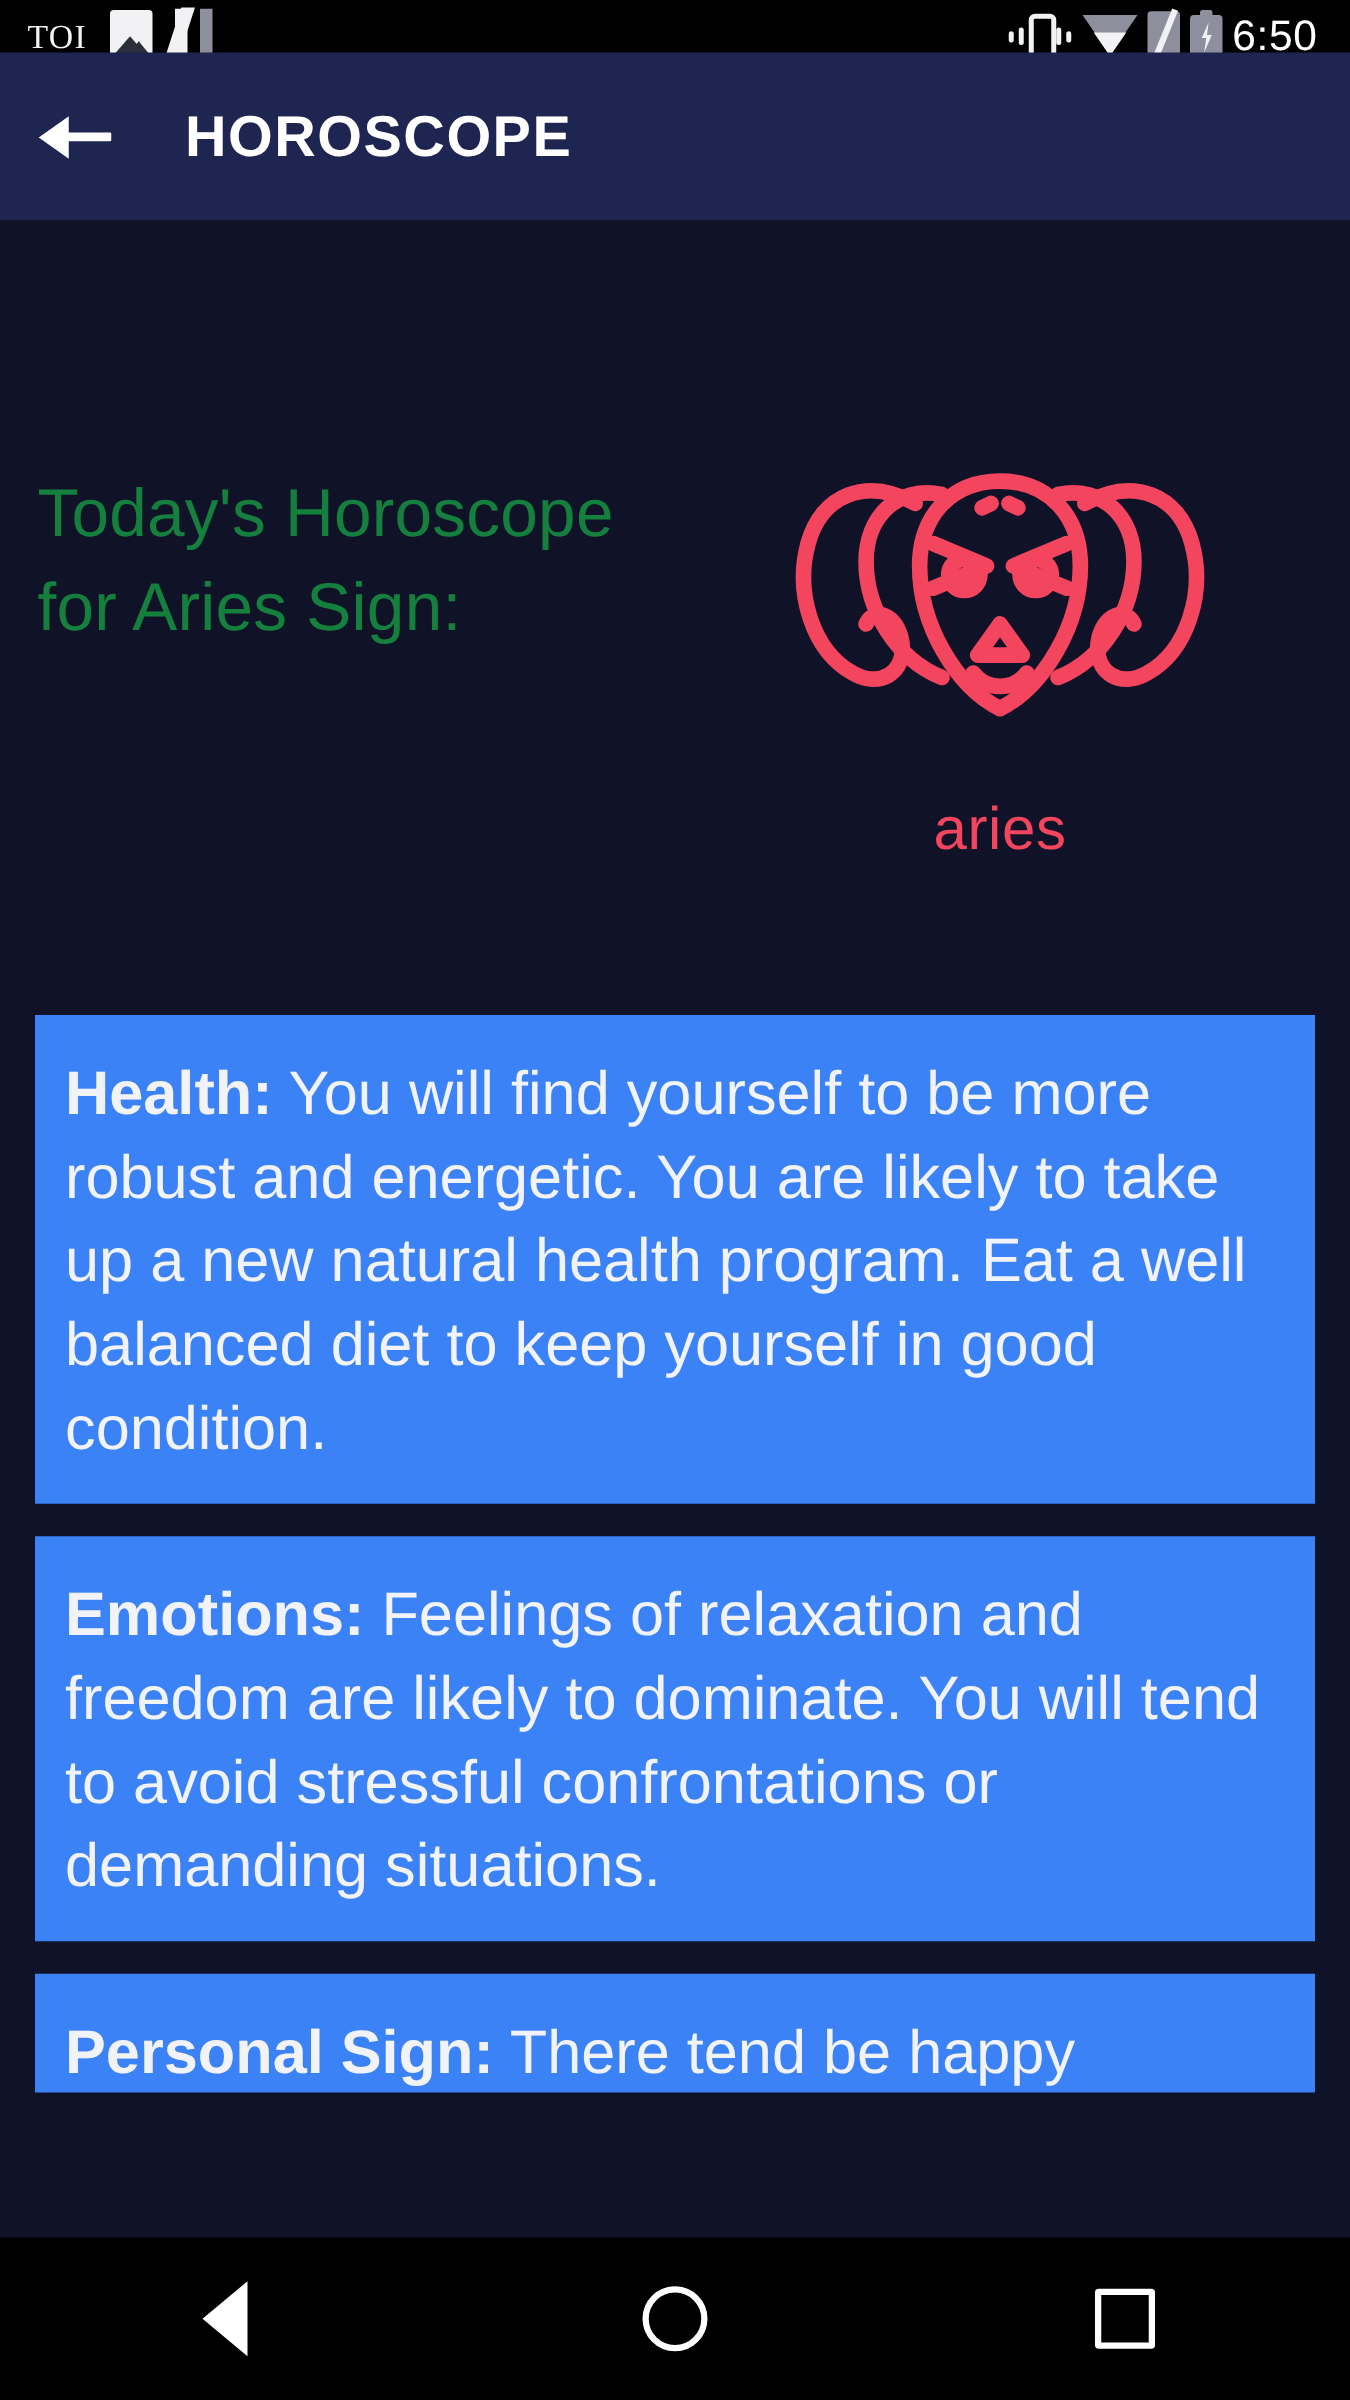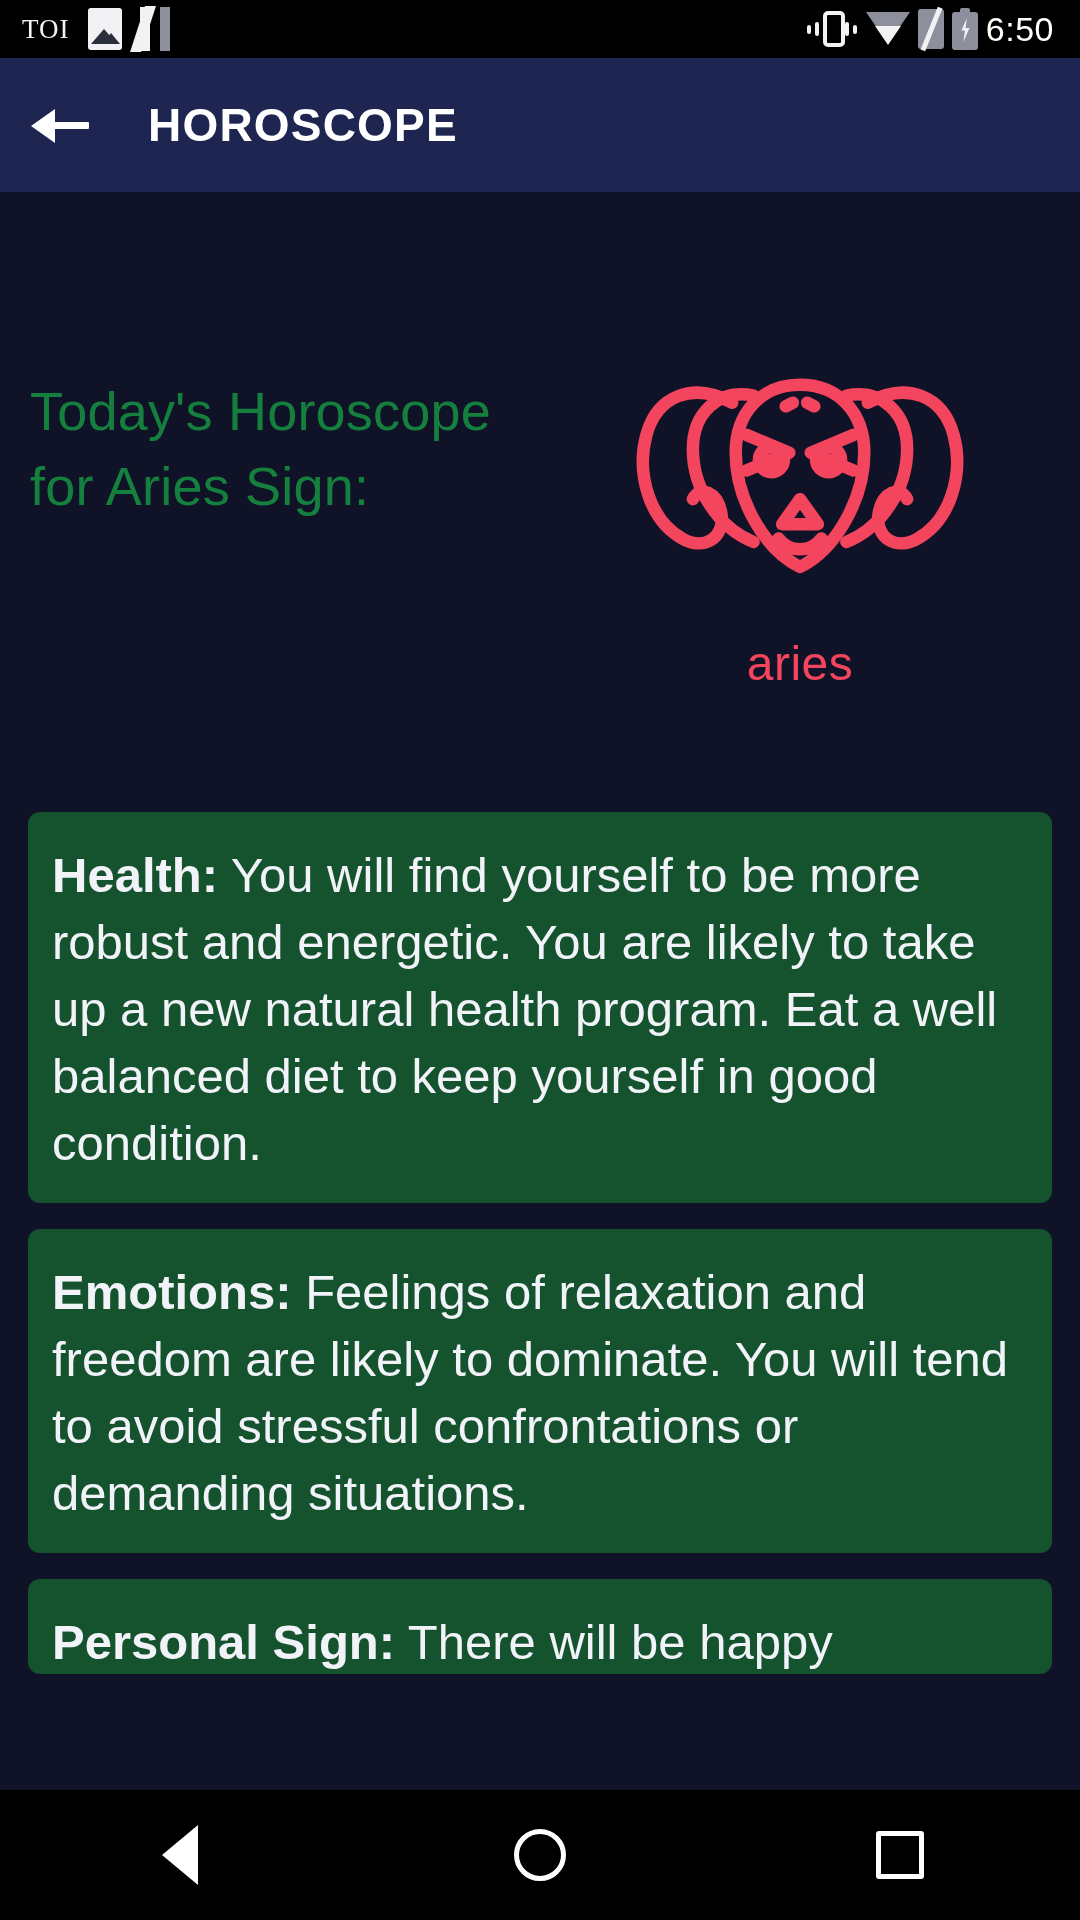--- a/index.html
+++ b/index.html
@@ -87,21 +87,21 @@
     position:absolute; left:8px; top:0; width:10px; height:6px; background:#8d8f9c; border-radius:2px 2px 0 0;
   }
   .icon-battery .bolt{
     position:absolute; left:7px; top:10px; width:13px; height:24px; background:#f2f2f5;
     clip-path:polygon(62% 0,20% 52%,47% 52%,35% 100%,82% 42%,52% 42%);
   }
   .sb-time { color:#ffffff; font-size:34px; font-weight:400; letter-spacing:0.5px; }
 
   
   .appbar {
-    position:absolute; top:58px; left:0; width:1080px; height:134px;
+    position:absolute; top:42px; left:0; width:1080px; height:134px;
     background:#1e2551; display:flex; align-items:center;
   }
   .back-btn { width:120px; height:134px; display:flex; align-items:center; justify-content:center; }
   .back-arrow { position:relative; width:58px; height:40px; }
   .back-arrow .shaft{
     position:absolute; left:6px; top:17px; width:52px; height:7px; background:#ffffff; border-radius:1px;
   }
   .back-arrow .head{
     position:absolute; left:0; top:20.5px; width:0;height:0;
     border-top:17px solid transparent; border-bottom:17px solid transparent;
@@ -128,21 +128,21 @@
     display:flex; flex-direction:column; align-items:center;
   }
   .sign-icon { width:360px; height:250px; }
   .sign-name {
     margin-top:44px; color:#f4455e; font-size:48px; font-weight:400; letter-spacing:0.5px;
   }
 
   
   .cards { padding:0 28px; }
   .card {
-    background:#14532d; border-radius:12px;
+    background:#3b82f6; border-radius:0;
     padding:30px 24px 26px 24px; margin-bottom:26px;
   }
   .card-text {
     color:#f2f3f8; font-size:49px; line-height:67px;
     font-family:"Liberation Sans Narrow","Liberation Sans", sans-serif;
     font-stretch:condensed;
   }
   .card-text b { font-weight:700; }
   .card.clipped { height:95px; padding-top:30px; overflow:hidden; margin-bottom:0; }
 
@@ -259,21 +259,21 @@
       </div>
 
       <div class="card">
         <div class="card-text">
           <b>Emotions:</b><span> Feelings of relaxation and freedom are likely to dominate. You will tend to avoid stressful confrontations or demanding situations.</span>
         </div>
       </div>
 
       <div class="card clipped">
         <div class="card-text">
-          <b>Personal Sign:</b><span> There will be happy</span>
+          <b>Personal Sign:</b><span> There tend be happy</span>
         </div>
       </div>
 
     </div>
   </div>
 
   <div class="navbar">
     <div class="nav-slot">
       <div class="nav-back-tri"></div>
     </div>

